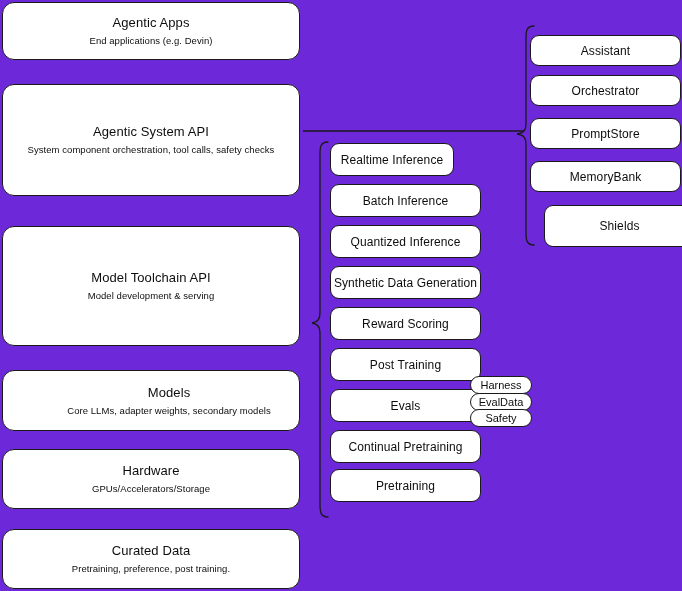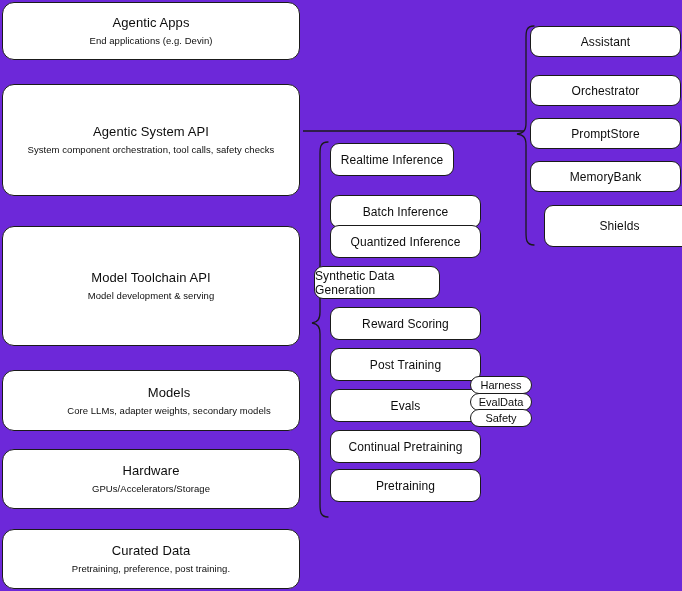--- a/index.html
+++ b/index.html
@@ -120,27 +120,27 @@
 
   <div class="brace" style="left:512px; top:23px; width:26px; height:226px;">
     <svg width="26" height="226" viewBox="0 0 26 226" fill="none">
       <path d="M22 3 C14 3 14 9 14 15 L14 100 C14 107 12 110 5 111 C12 112 14 115 14 122 L14 209 C14 216 14 222 22 222" stroke="#1a1a1a" stroke-width="1.3" fill="none" stroke-linecap="round"></path>
     </svg>
   </div>
 
   <div class="leafbox" style="left:330px; top:143px; width:124px; height:33px;">
     <span>Realtime Inference</span>
   </div>
-  <div class="leafbox" style="left:330px; top:195px; width:151px; height:33px;">
+  <div class="leafbox" style="left:330px; top:184px; width:151px; height:33px;">
     <span>Batch Inference</span>
   </div>
   <div class="leafbox" style="left:330px; top:225px; width:151px; height:33px;">
     <span>Quantized Inference</span>
   </div>
-  <div class="leafbox" style="left:314px; top:266px; width:126px; height:33px;">
+  <div class="leafbox" style="left:330px; top:266px; width:151px; height:33px;">
     <span>Synthetic Data Generation</span>
   </div>
   <div class="leafbox" style="left:330px; top:307px; width:151px; height:33px;">
     <span>Reward Scoring</span>
   </div>
   <div class="leafbox" style="left:330px; top:348px; width:151px; height:33px;text-align:right;">
     <span>Post Training</span>
   </div>
   <div class="leafbox" style="left:330px; top:389px; width:151px; height:33px;">
     <span>Evals</span>
@@ -155,21 +155,21 @@
   <div class="pill" style="left:470px; top:376px; width:62px; height:18px;">
     <span>Harness</span>
   </div>
   <div class="pill" style="left:470px; top:393px; width:62px; height:18px;text-align:right;">
     <span>EvalData</span>
   </div>
   <div class="pill" style="left:470px; top:409px; width:62px; height:18px;">
     <span>Safety</span>
   </div>
 
-  <div class="leafbox" style="left:530px; top:26px; width:151px; height:31px;">
+  <div class="leafbox" style="left:530px; top:35px; width:151px; height:31px;">
     <span>Assistant</span>
   </div>
   <div class="leafbox" style="left:530px; top:75px; width:151px; height:31px;">
     <span>Orchestrator</span>
   </div>
   <div class="leafbox" style="left:530px; top:118px; width:151px; height:31px;">
     <span>PromptStore</span>
   </div>
   <div class="leafbox" style="left:530px; top:161px; width:151px; height:31px;">
     <span>MemoryBank</span>

